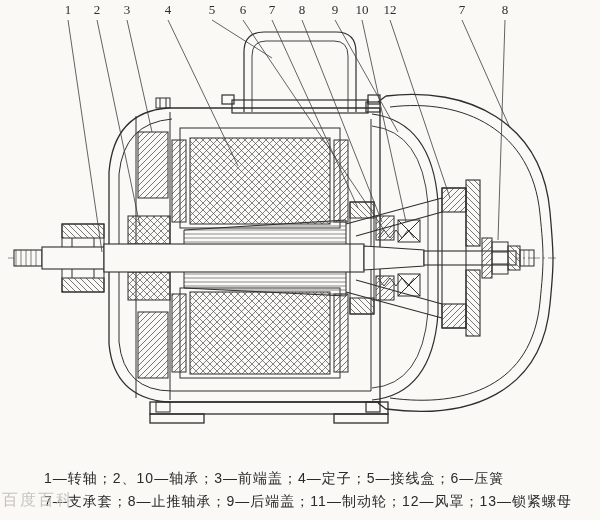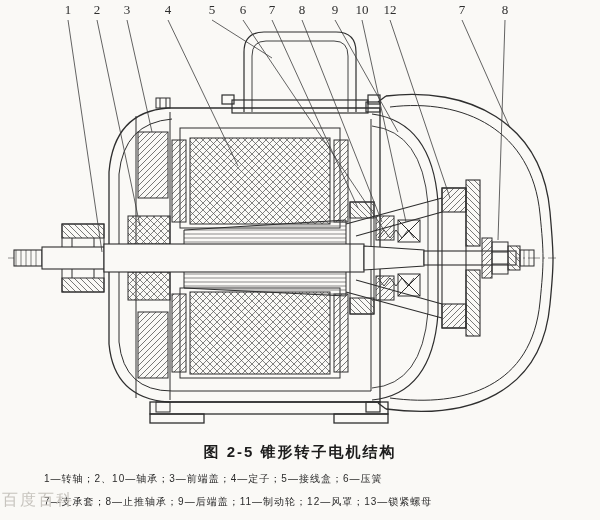--- a/index.html
+++ b/index.html
@@ -13,21 +13,21 @@
     font-size:13px;color:#2e2e2e;
     font-family:"Liberation Serif", serif;
   }
   svg.drawing{position:absolute;top:0;left:0;}
   .caption{
     position:absolute;top:443px;left:0;width:100%;
     text-align:center;font-size:15px;font-weight:bold;letter-spacing:2px;color:#1d1d1d;
   }
   .legend{
     position:absolute;top:467px;left:44px;right:16px;
-    font-size:10px;line-height:23px;letter-spacing:1px;color:#2a2a2a;
+    font-size:14px;line-height:23px;letter-spacing:1px;color:#2a2a2a;
   }
   .watermark{
     position:absolute;left:2px;top:490px;
     font-size:16px;letter-spacing:2px;color:#c7c4be;
   }
 </style>
 </head>
 <body>
 
 <div class="page">
@@ -192,21 +192,20 @@
   <span class="callout" style="left:212px">5</span>
   <span class="callout" style="left:243px">6</span>
   <span class="callout" style="left:272px">7</span>
   <span class="callout" style="left:302px">8</span>
   <span class="callout" style="left:335px">9</span>
   <span class="callout" style="left:362px">10</span>
   <span class="callout" style="left:390px">12</span>
   <span class="callout" style="left:462px">7</span>
   <span class="callout" style="left:505px">8</span>
 
-  <div class="caption">图 2-5  锥形转子电机结构</div>
 
   <div class="legend">
     <div>1—转轴；2、10—轴承；3—前端盖；4—定子；5—接线盒；6—压簧</div>
     <div>7—支承套；8—止推轴承；9—后端盖；11—制动轮；12—风罩；13—锁紧螺母</div>
   </div>
 
   <div class="watermark">百度百科</div>
 
 </div>
 

